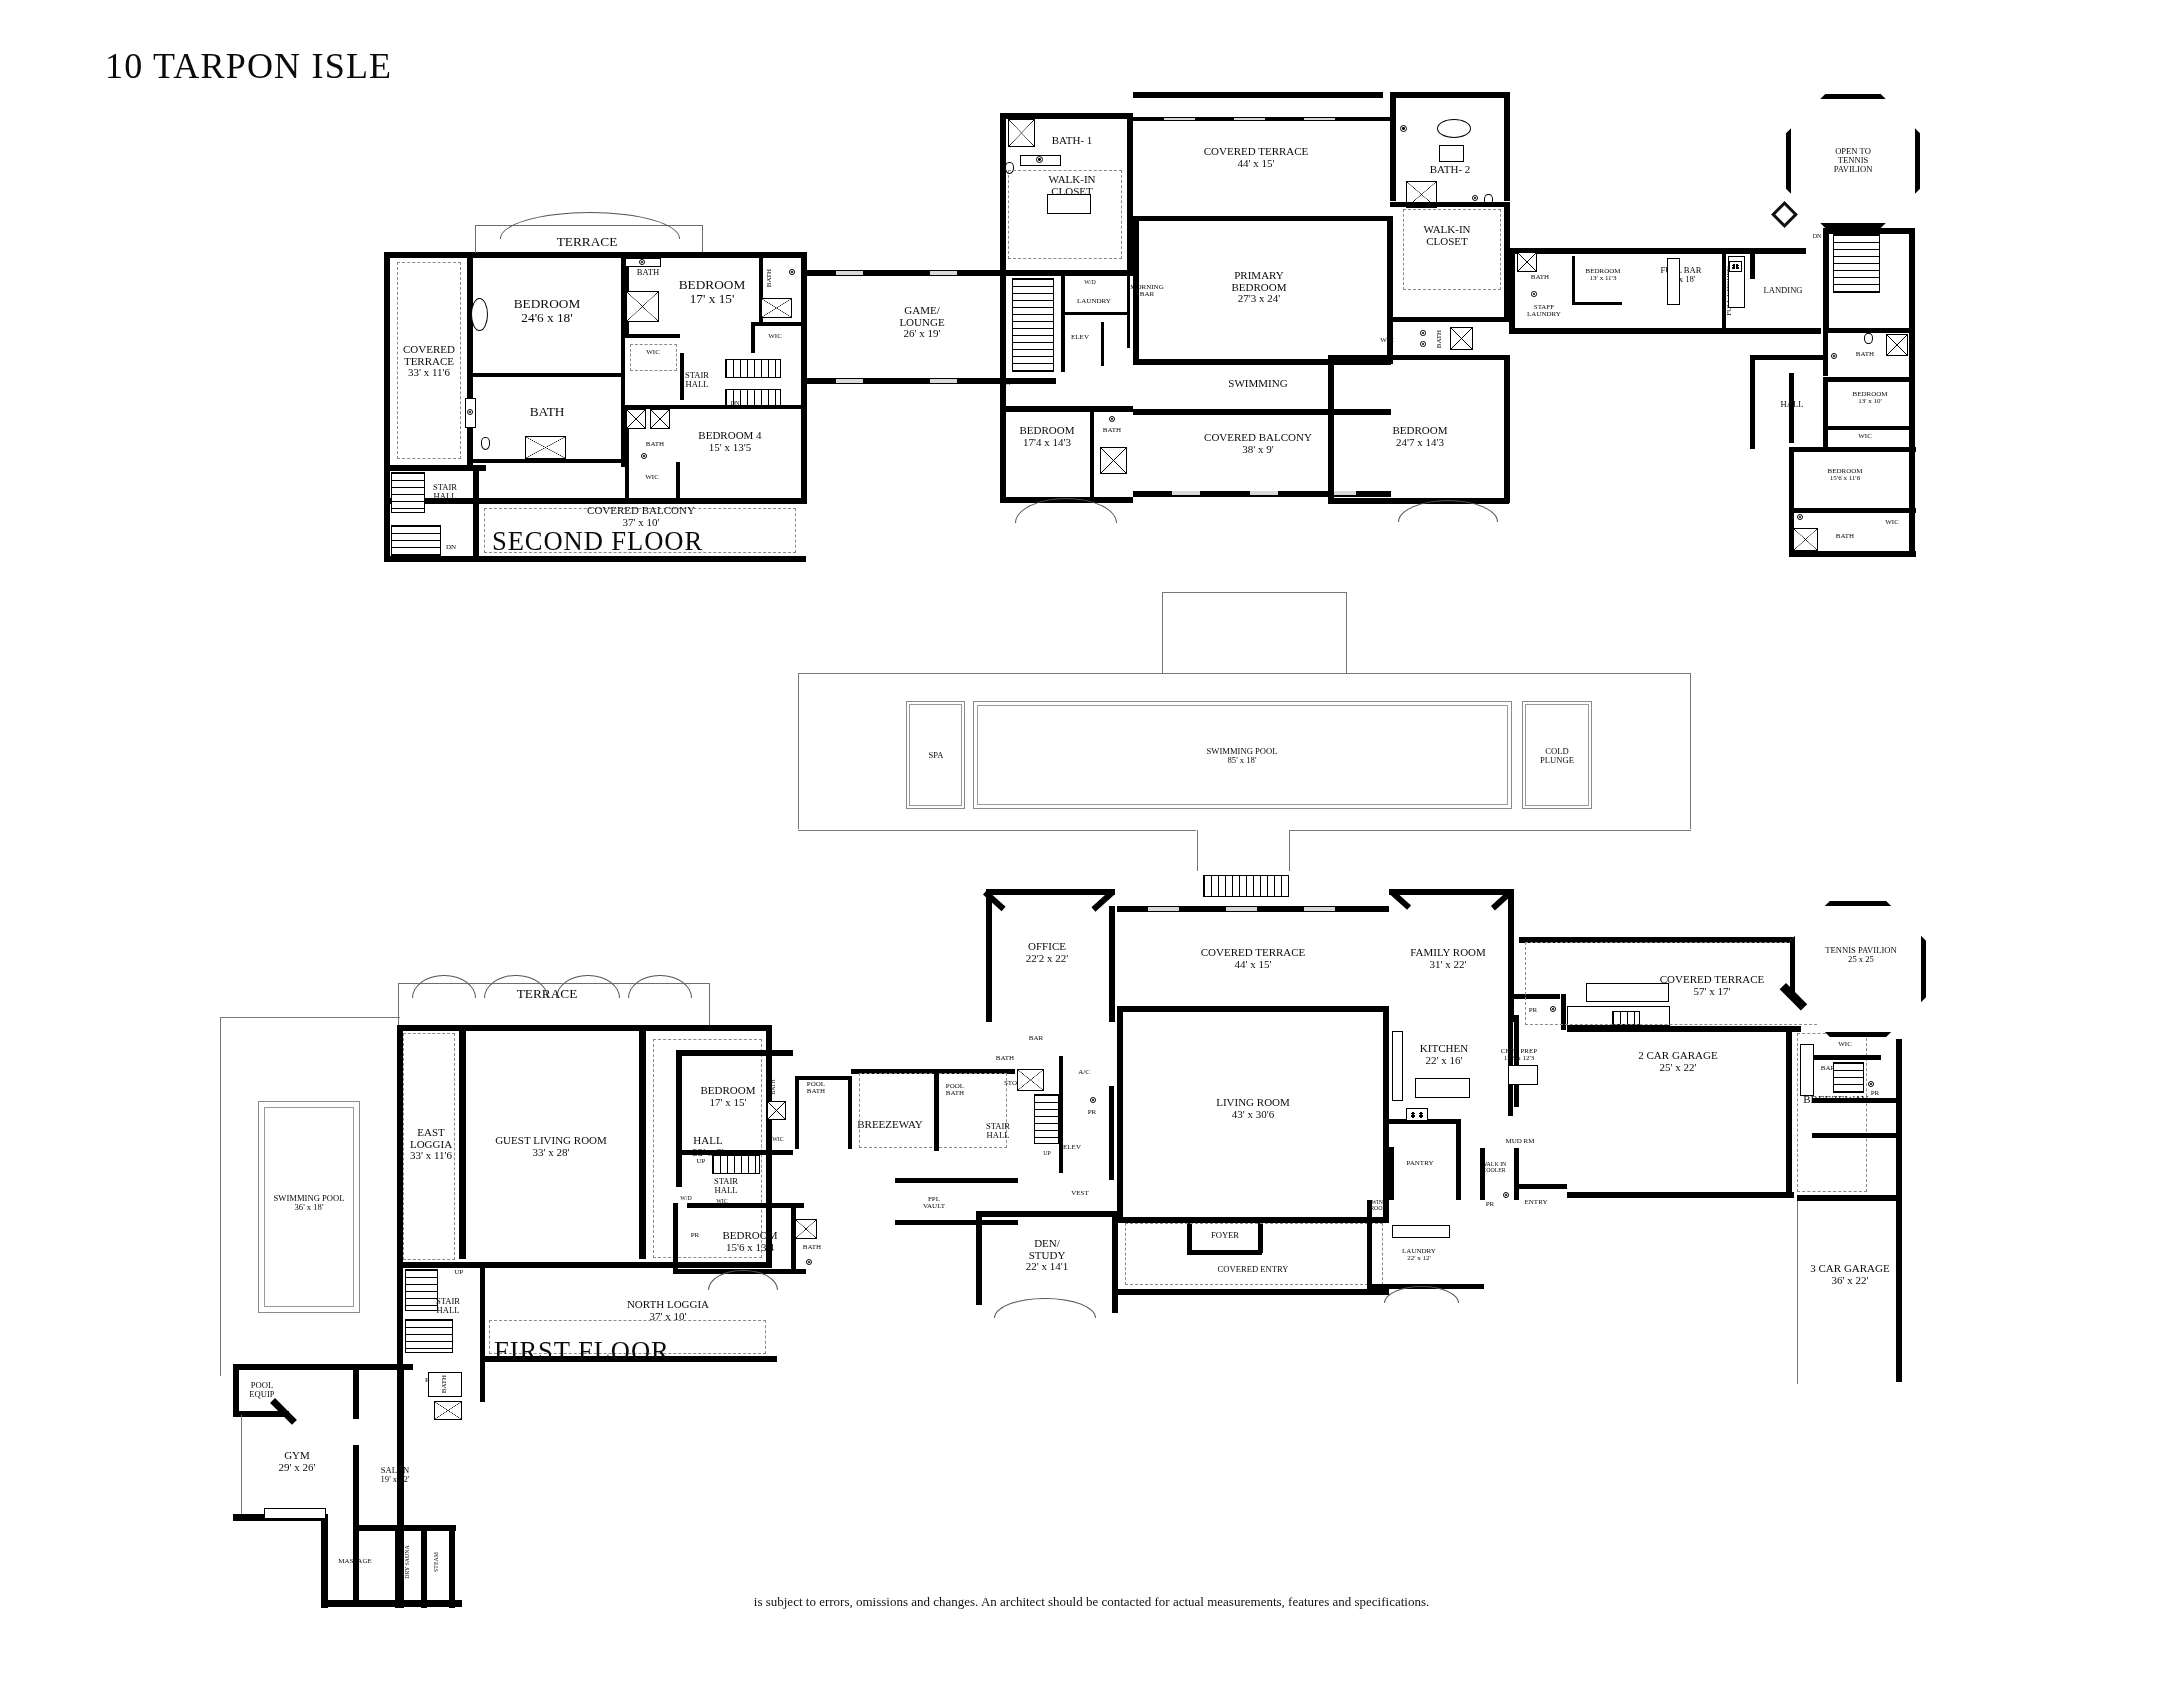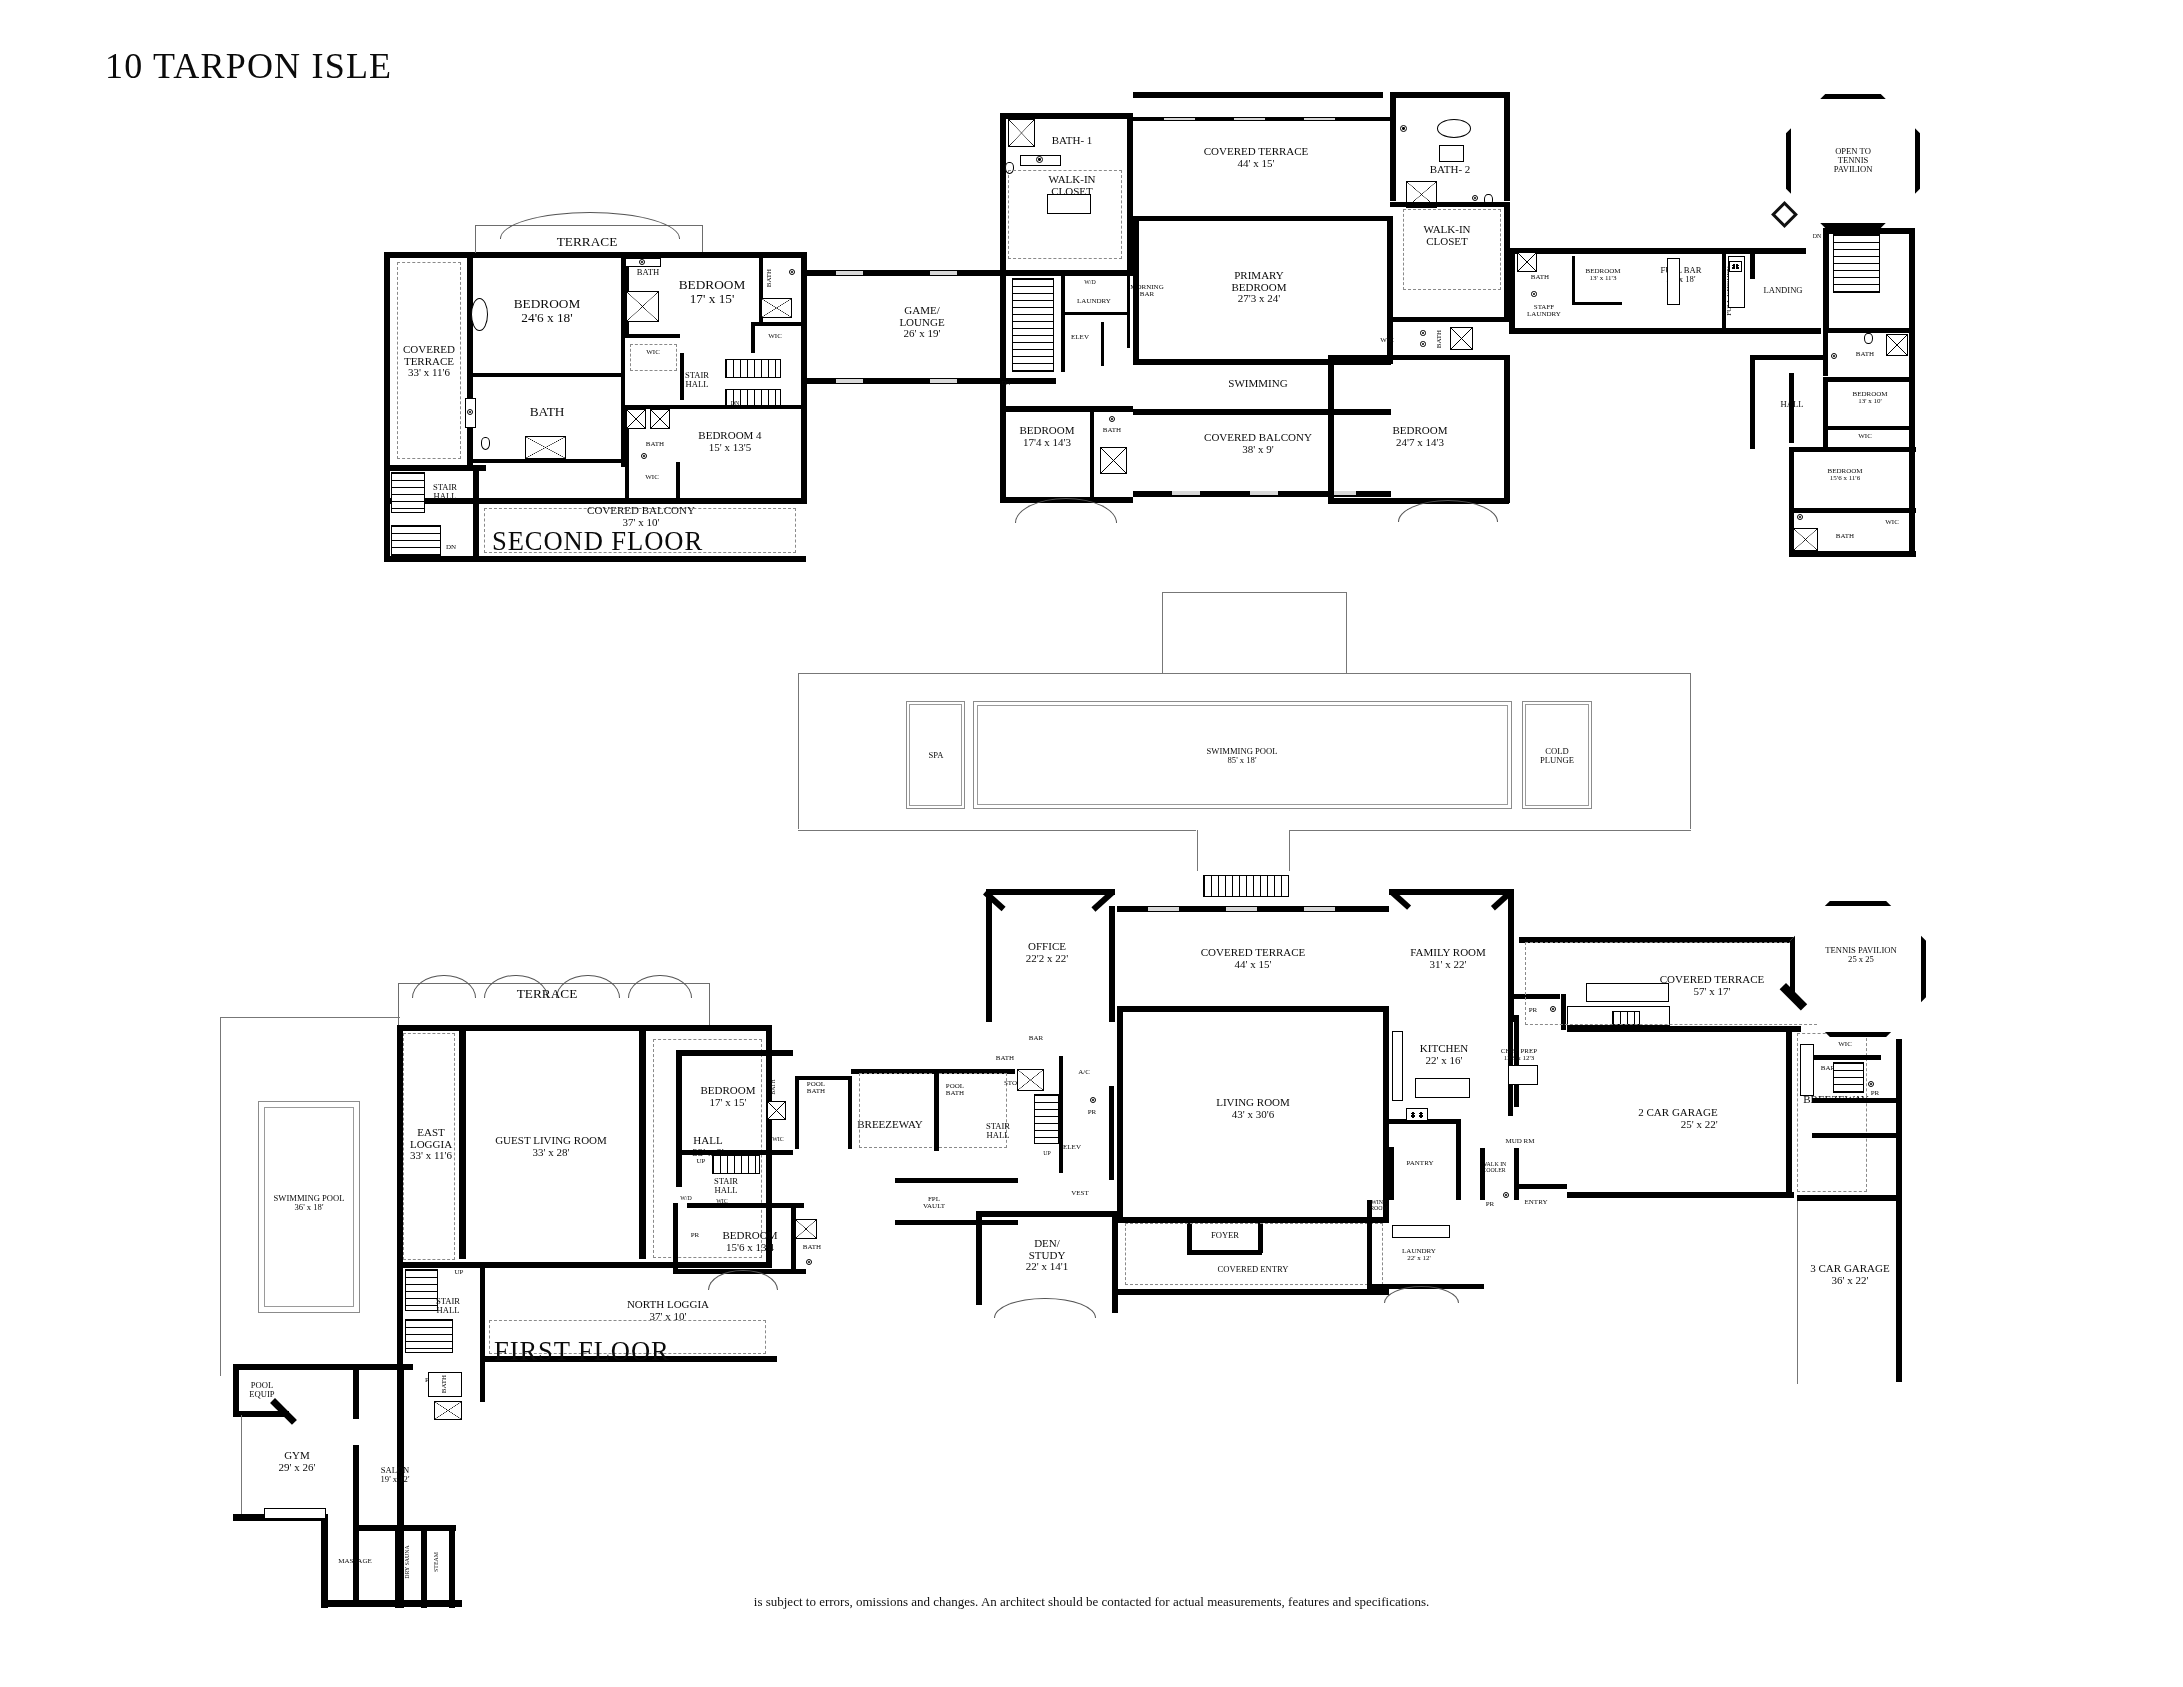--- a/index.html
+++ b/index.html
@@ -750,21 +750,21 @@
     <div class="stair" style="left:1612px; top:1011px; width:28px; height:14px;"></div>
     <div class="lbl md" style="left:1712px; top:986px;">
       <span>COVERED TERRACE</span><span class="dim">57' x 17'</span>
     </div>
     <div class="wall" style="left:1519px; top:937px; width:309px; height:5.5px;"></div>
     <div class="dashed" style="left:1525px; top:942px; width:302px; height:83px;"></div>
 
     <div class="wall" style="left:1567px; top:1026px; width:234px; height:5.5px;"></div>
     <div class="wall" style="left:1786px; top:1026px; width:6.2px; height:170px;"></div>
     <div class="wall" style="left:1567px; top:1192px; width:227px; height:5.5px;"></div>
-    <div class="lbl md" style="left:1678px; top:1119px;text-align:right;">
+    <div class="lbl md" style="left:1678px; top:1062px;">
       <span>2 CAR GARAGE</span><span class="dim">25' x 22'</span>
     </div>
 
     <div class="lbl md" style="left:1836px; top:1100px;"><span>BREEZEWAY</span></div>
     <div class="dashed" style="left:1797px; top:1033px; width:70px; height:159px;"></div>
 
     <div class="octagon" style="left:1790px; top:901px; width:136px; height:136px;">
       <div class="octagon-inner" style="left:4.7px; top:4.7px; right:4.7px; bottom:4.7px; background:#fff;"></div>
     </div>
     <div class="lbl sm" style="left:1861px; top:955px;">

